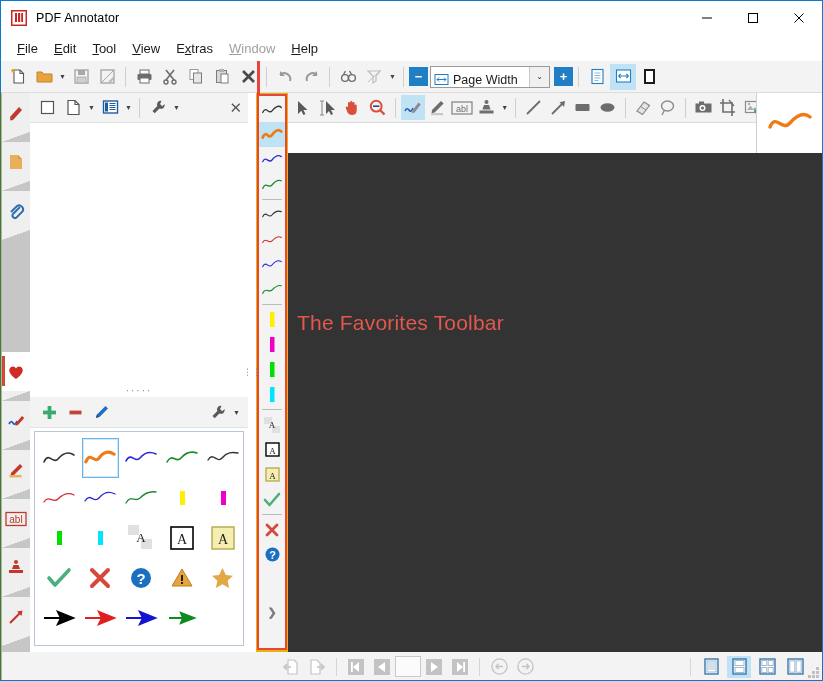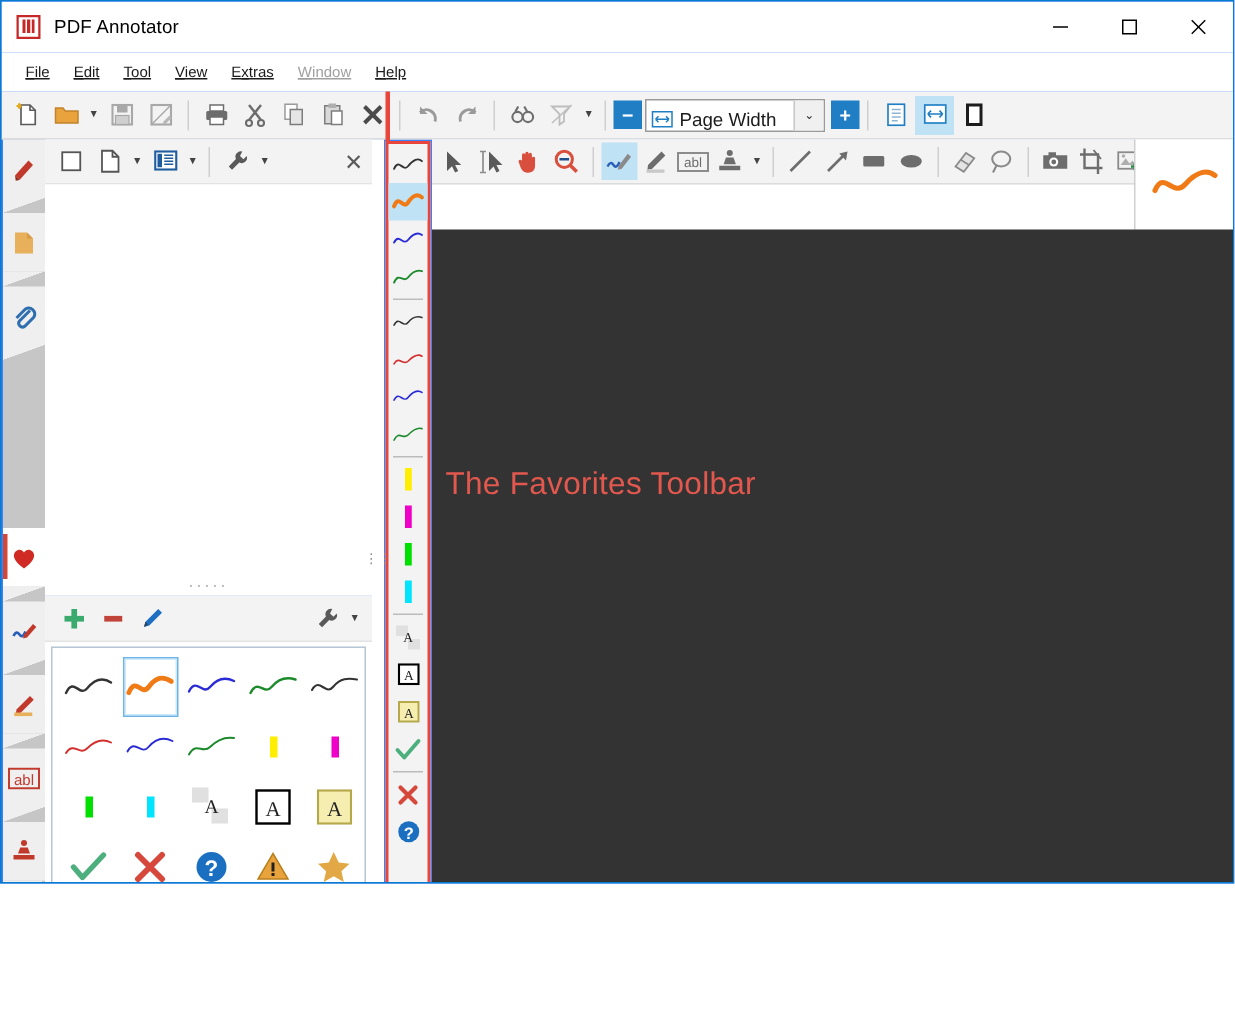--- a/index.html
+++ b/index.html
@@ -6,23 +6,23 @@
   html, body {
     margin: 0; padding: 0;
     width: 823px; height: 681px;
     overflow: hidden;
     font-family: "Liberation Sans", sans-serif;
     font-size: 12px;
     background: #ffffff;
   }
   #app {
     position: relative;
-    width: 823px; height: 589px;
+    width: 823px; height: 681px;
     border: 1px solid #0a7ad1;
-    background: #3b82f6;
+    background: #eab308;
     overflow: hidden;
   }
 
   
   .titlebar {
     position: absolute; left: 0; top: 0; width: 821px; height: 34px;
     background: #ffffff;
     display: flex; align-items: center;
   }
   .titlebar .app-icon {
@@ -37,21 +37,21 @@
     width: 46px; height: 34px; display: flex; align-items: center; justify-content: center;
     color: #000; font-size: 12px;
   }
 
   
   .menubar {
     position: absolute; left: 0; top: 34px; width: 821px; height: 26px;
     background: #ffffff; display: flex; align-items: center; padding-left: 8px;
   }
   .menu-item {
-    padding: 3px 8px; font-size: 10px; color: #1b1b1b; cursor: default; text-decoration: underline;
+    padding: 3px 8px; font-size: 13px; color: #1b1b1b; cursor: default;
   }
   .menu-item.disabled { color: #a0a0a0; }
   .menu-item u { text-decoration: underline; }
 
   
   .maintoolbar {
     position: absolute; left: 0; top: 60px; width: 821px; height: 32px;
     background: #f3f3f3; border-bottom: 1px solid #dcdcdc;
     display: flex; align-items: center; padding-left: 4px;
   }

